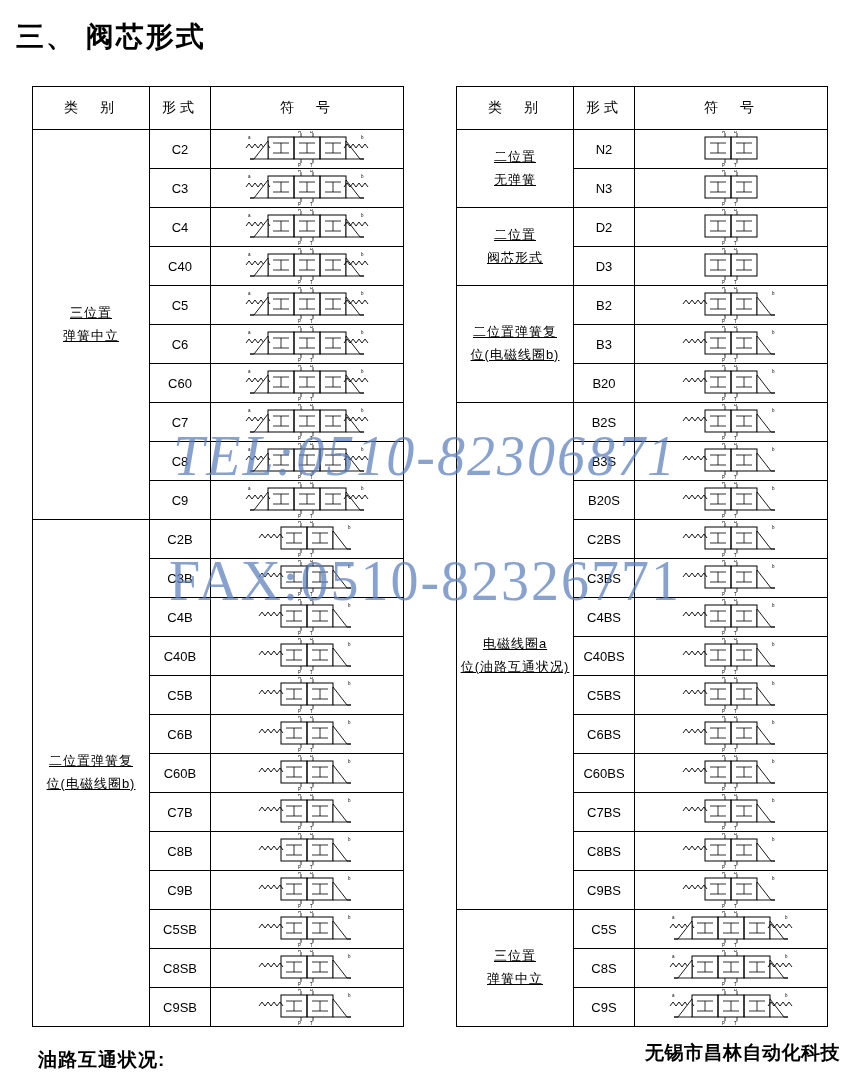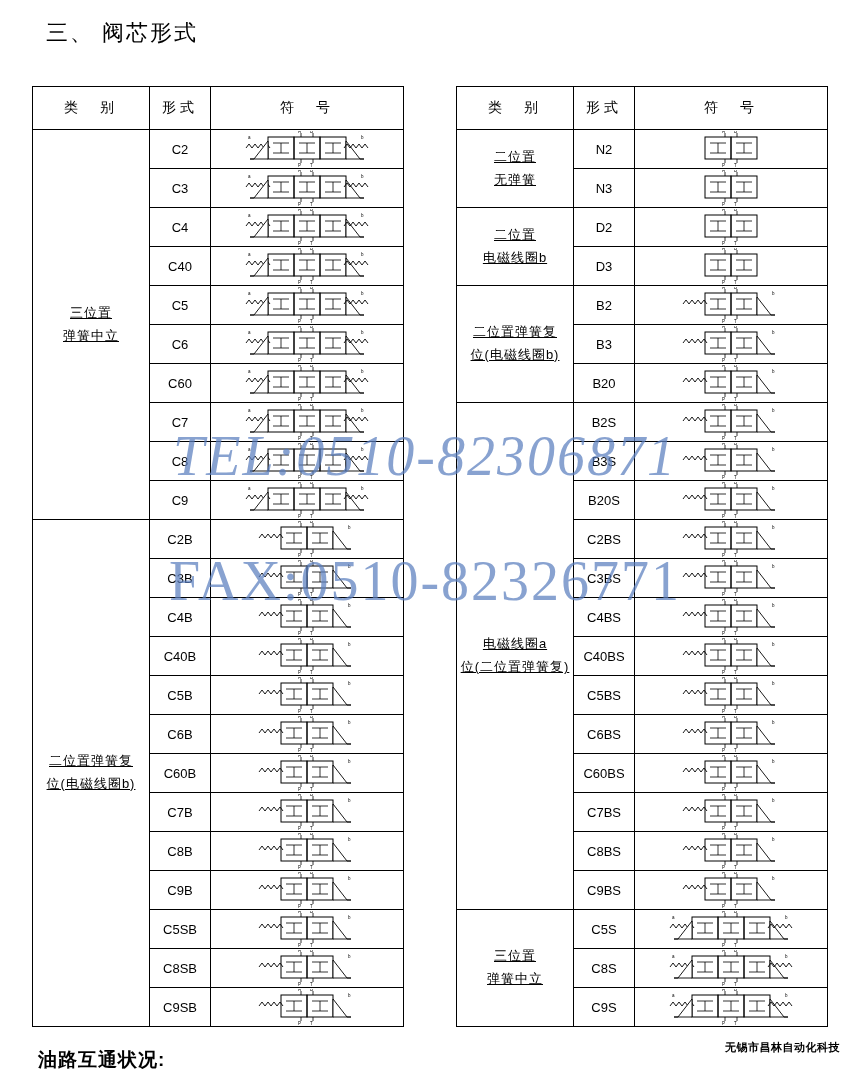--- a/index.html
+++ b/index.html
@@ -7,24 +7,23 @@
     width:850px;height:1072px;
     background:#ffffff;
     font-family:"Liberation Sans","DejaVu Sans",sans-serif;
     position:relative;
     overflow:hidden;
     color:#000;
   }
   .page-title{
     position:absolute;
     left:16px; top:18px;
-    font-size:22px;
-    font-weight:normal;
+    font-size:28px;
+    font-weight:bold;
     letter-spacing:2px;
-    margin-left:30px;
   }
   .tables{
     position:absolute;
     left:0; top:86px;
     width:850px;
   }
   table.vt{
     border-collapse:collapse;
     position:absolute;
     table-layout:fixed;
@@ -81,21 +80,21 @@
     position:absolute;
     left:38px; top:1000px;
     font-size:19px;
     font-weight:bold;
     letter-spacing:1px;
     margin-top:47px;
   }
   .footer-right{
     position:absolute;
     right:10px; top:1040px;
-    font-size:11px;
+    font-size:19px;
     font-weight:bold;
     letter-spacing:.5px;
   }
 </style>
 </head>
 <body>
 
 <div class="page-title">三、 阀芯形式</div>
 
 <div class="tables">
@@ -887,21 +886,21 @@
                 <text x="88" y="1.5" font-size="4.5" font-family="Liberation Sans, sans-serif">B</text>
                 <text x="76" y="36" font-size="4.5" font-family="Liberation Sans, sans-serif">P</text>
                 <text x="88" y="36" font-size="4.5" font-family="Liberation Sans, sans-serif">T</text>
               </svg>
             </span>
           </td>
         </tr>
         <tr>
           <td class="cat-cell col-cat" rowspan="2">
             <div>二位置</div>
-            <div>电磁线圈b</div>
+            <div>阀芯形式</div>
           </td>
           <td class="form-cell col-form">D2</td>
           <td class="sym-cell col-sym">
             <span class="symbol-wrap">
               <svg width="170" height="36" viewBox="0 0 170 36">
                 <rect x="59" y="6" width="26" height="22" fill="none" stroke="#000" stroke-width="1"></rect>
                 <rect x="85" y="6" width="26" height="22" fill="none" stroke="#000" stroke-width="1"></rect>
                 <line x1="64" y1="12" x2="80" y2="12" stroke="#000" stroke-width="0.8"></line>
                 <line x1="64" y1="22" x2="80" y2="22" stroke="#000" stroke-width="0.8"></line>
                 <line x1="72" y1="12" x2="72" y2="22" stroke="#000" stroke-width="0.8"></line>
@@ -1029,21 +1028,21 @@
                 <path d="M 37 17 l 3 -4 l 3 4 l 3 -4 l 3 4 l 3 -4 l 3 4 l 3 -4 l 3 4" fill="none" stroke="#000" stroke-width="0.9"></path>
                 <path d="M 129 28 L 111 28 L 111 10 L 125 28 Z" fill="#fff" stroke="#000" stroke-width="0.9"></path>
                 <text x="126" y="8" font-size="4.5" font-family="Liberation Sans, sans-serif">b</text>
               </svg>
             </span>
           </td>
         </tr>
         <tr>
           <td class="cat-cell col-cat" rowspan="13">
             <div>电磁线圈a</div>
-            <div>位(二位置弹簧复)</div>
+            <div>位(油路互通状况)</div>
           </td>
           <td class="form-cell col-form">B2S</td>
           <td class="sym-cell col-sym">
             <span class="symbol-wrap">
               <svg width="170" height="36" viewBox="0 0 170 36">
                 <rect x="59" y="6" width="26" height="22" fill="none" stroke="#000" stroke-width="1"></rect>
                 <rect x="85" y="6" width="26" height="22" fill="none" stroke="#000" stroke-width="1"></rect>
                 <line x1="64" y1="12" x2="80" y2="12" stroke="#000" stroke-width="0.8"></line>
                 <line x1="64" y1="22" x2="80" y2="22" stroke="#000" stroke-width="0.8"></line>
                 <line x1="72" y1="12" x2="72" y2="22" stroke="#000" stroke-width="0.8"></line>

